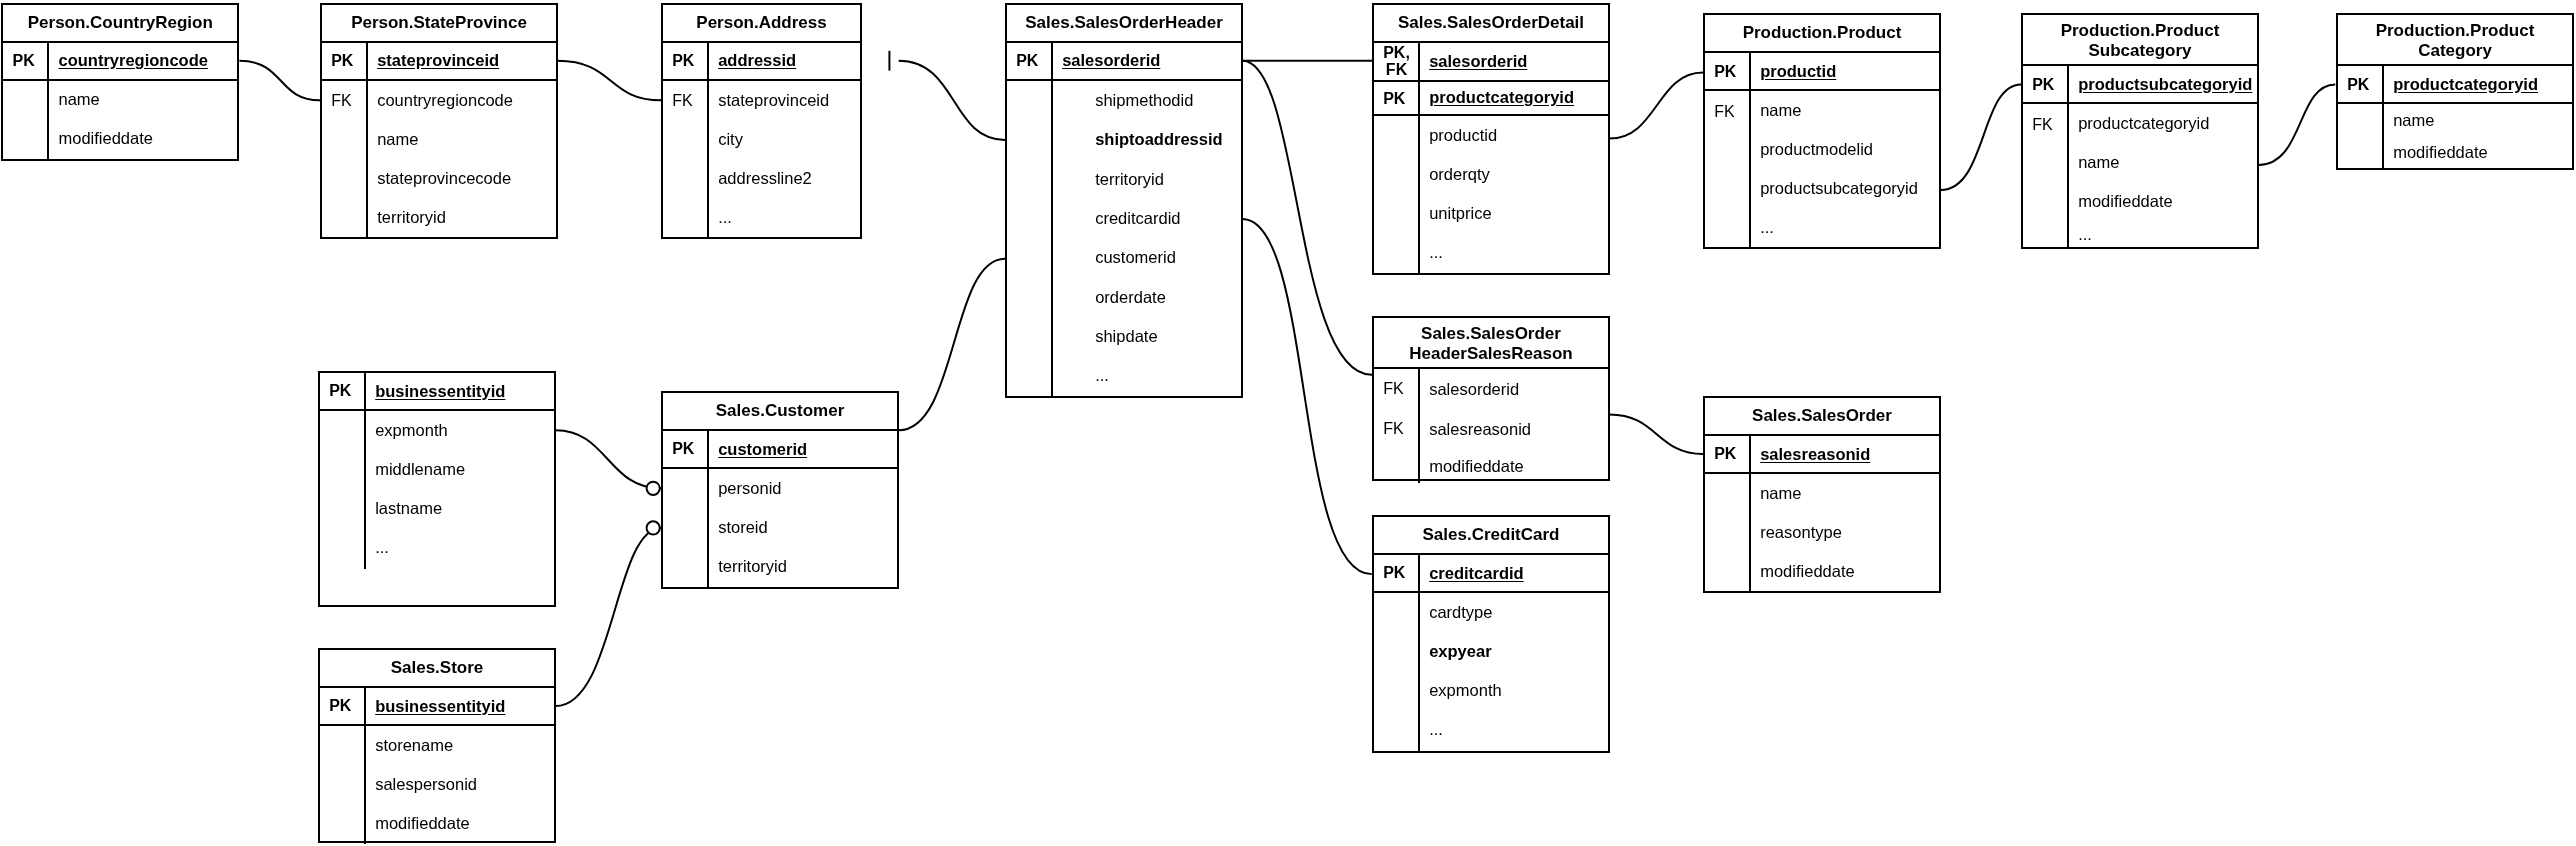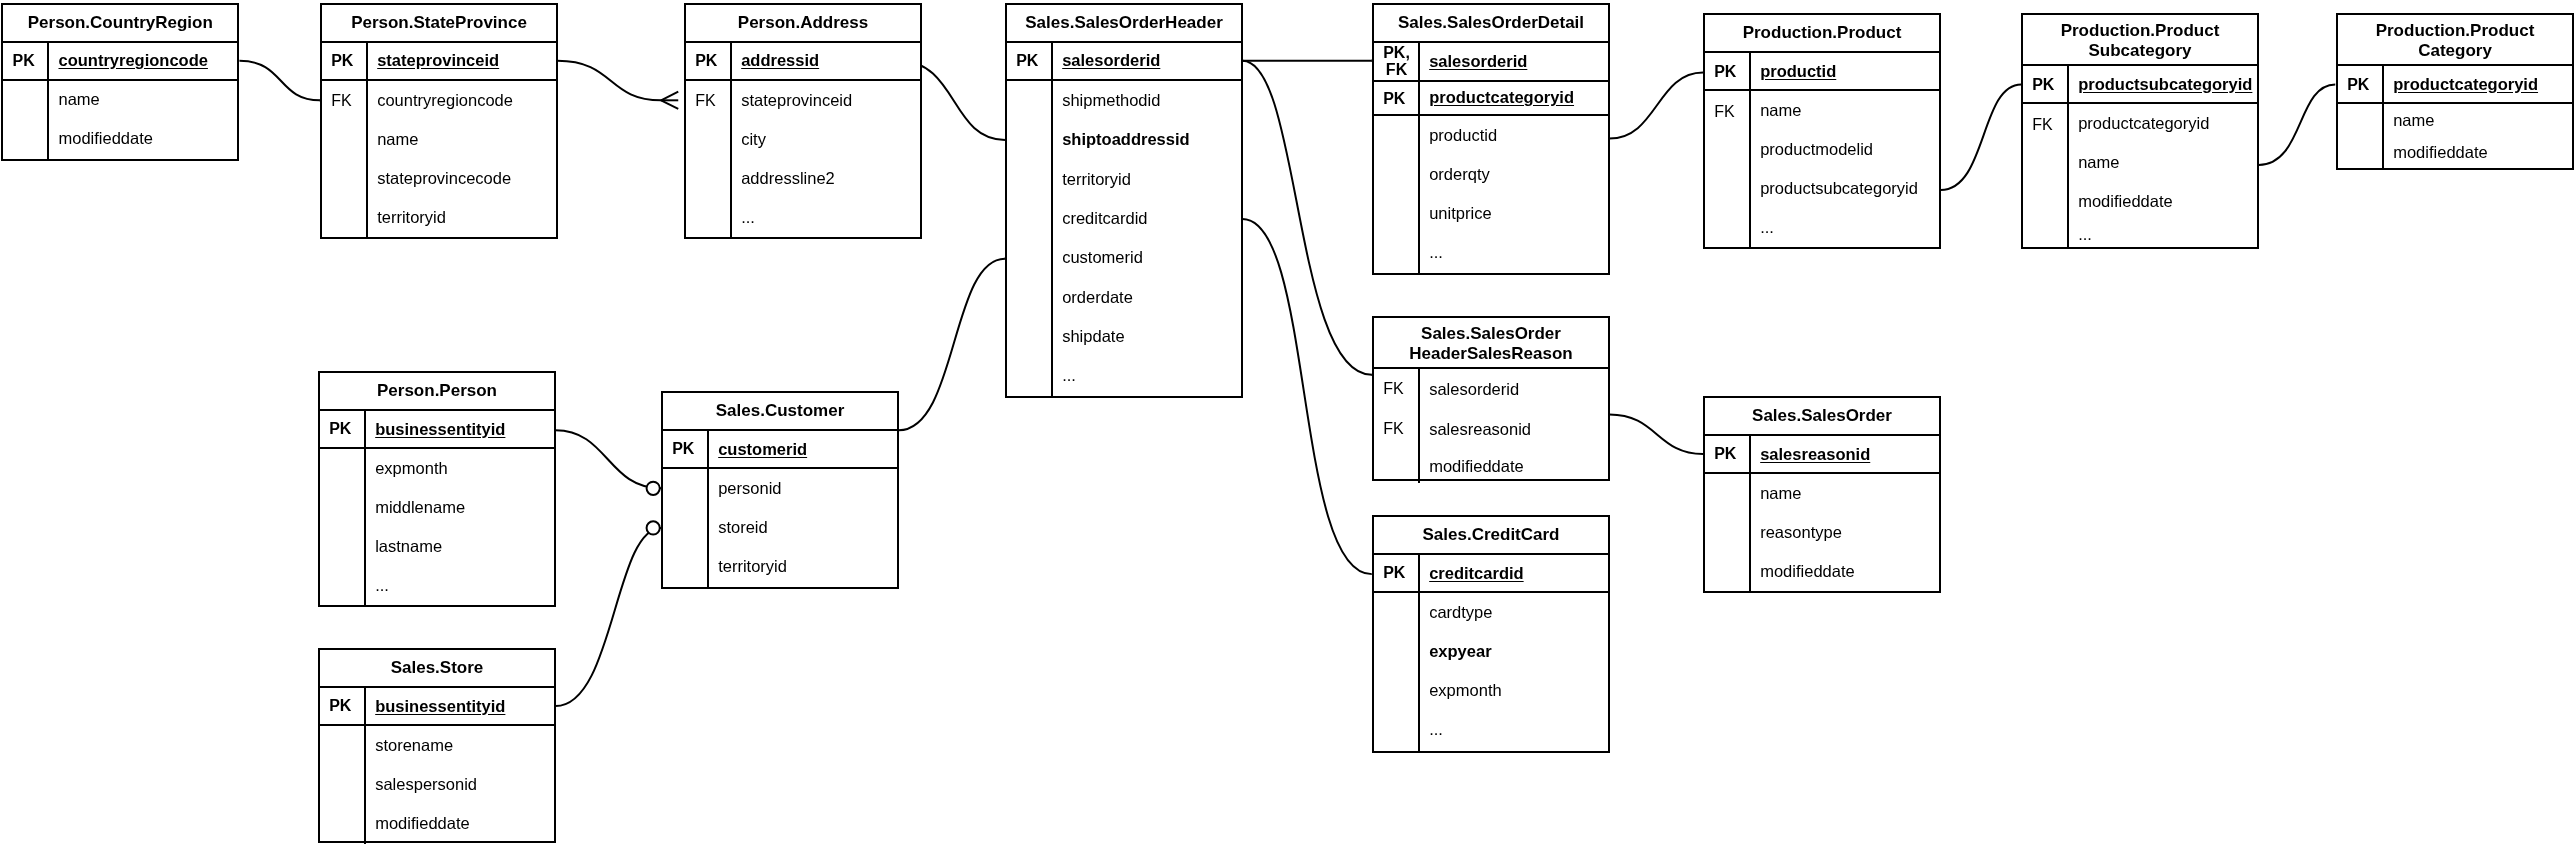--- a/index.html
+++ b/index.html
@@ -281,21 +281,21 @@
             <div class="key-cell" style="height: 40px;">FK</div>
           </div>
           <div class="group-rows">
             <div class="attr-row" style="height: 40px;">countryregioncode</div>
             <div class="attr-row" style="height: 40px;">name</div>
             <div class="attr-row" style="height: 40px;">stateprovincecode</div>
             <div class="attr-row" style="height: 40px;">territoryid</div>
           </div>
         </div>
       </div>
-      <div class="entity" style="left: 684px; top: 2.6px; width: 238px; height: 236px;">
+      <div class="entity" style="left: 661px; top: 2.6px; width: 201px; height: 236px;">
         <div class="entity-title" style="height: 38px;">Person.Address</div>
         <div class="attr-group" style="height: 36px;">
           <div class="group-key" style="width: 46px; height: 36px;">
             <div class="key-cell bold" style="height: 36px;">PK</div>
           </div>
           <div class="group-rows">
             <div class="attr-row pk" style="height: 36px;">addressid</div>
           </div>
         </div>
         <div class="attr-group" style="height: 158px;">
@@ -313,21 +313,21 @@
       <div class="entity" style="left: 1005px; top: 2.6px; width: 238px; height: 395px;">
         <div class="entity-title" style="height: 38px;">Sales.SalesOrderHeader</div>
         <div class="attr-group" style="height: 36px;">
           <div class="group-key" style="width: 46px; height: 36px;">
             <div class="key-cell bold" style="height: 36px;">PK</div>
           </div>
           <div class="group-rows">
             <div class="attr-row pk" style="height: 36px;">salesorderid</div>
           </div>
         </div>
-        <div class="attr-group" style="height: 317px;">
+        <div class="attr-group" style="height: 317px; gap: 33px;">
           <div class="group-key" style="width: 46px; height: 317px;">
             <div class="key-cell" style="height: 40px;"></div>
           </div>
           <div class="group-rows">
             <div class="attr-row" style="height: 40px;">shipmethodid</div>
             <div class="attr-row" style="height: 40px; font-weight: bold;">shiptoaddressid</div>
             <div class="attr-row" style="height: 40px;">territoryid</div>
             <div class="attr-row" style="height: 40px;">creditcardid</div>
             <div class="attr-row" style="height: 40px;">customerid</div>
             <div class="attr-row" style="height: 40px;">orderdate</div>
@@ -427,21 +427,20 @@
           <div class="group-key" style="width: 46px; height: 66px;">
             <div class="key-cell" style="height: 33px;"></div>
           </div>
           <div class="group-rows">
             <div class="attr-row" style="height: 33px;">name</div>
             <div class="attr-row" style="height: 33px;">modifieddate</div>
           </div>
         </div>
       </div>
       <div class="entity" style="left: 318px; top: 371px; width: 238px; height: 236px;">
-        <div class="entity-title" style="height: 38px;">Person.Person</div>
         <div class="attr-group" style="height: 36px;">
           <div class="group-key" style="width: 46px; height: 36px;">
             <div class="key-cell bold" style="height: 36px;">PK</div>
           </div>
           <div class="group-rows">
             <div class="attr-row pk" style="height: 36px;">businessentityid</div>
           </div>
         </div>
         <div class="attr-group" style="height: 158px;">
           <div class="group-key" style="width: 46px; height: 158px;">

